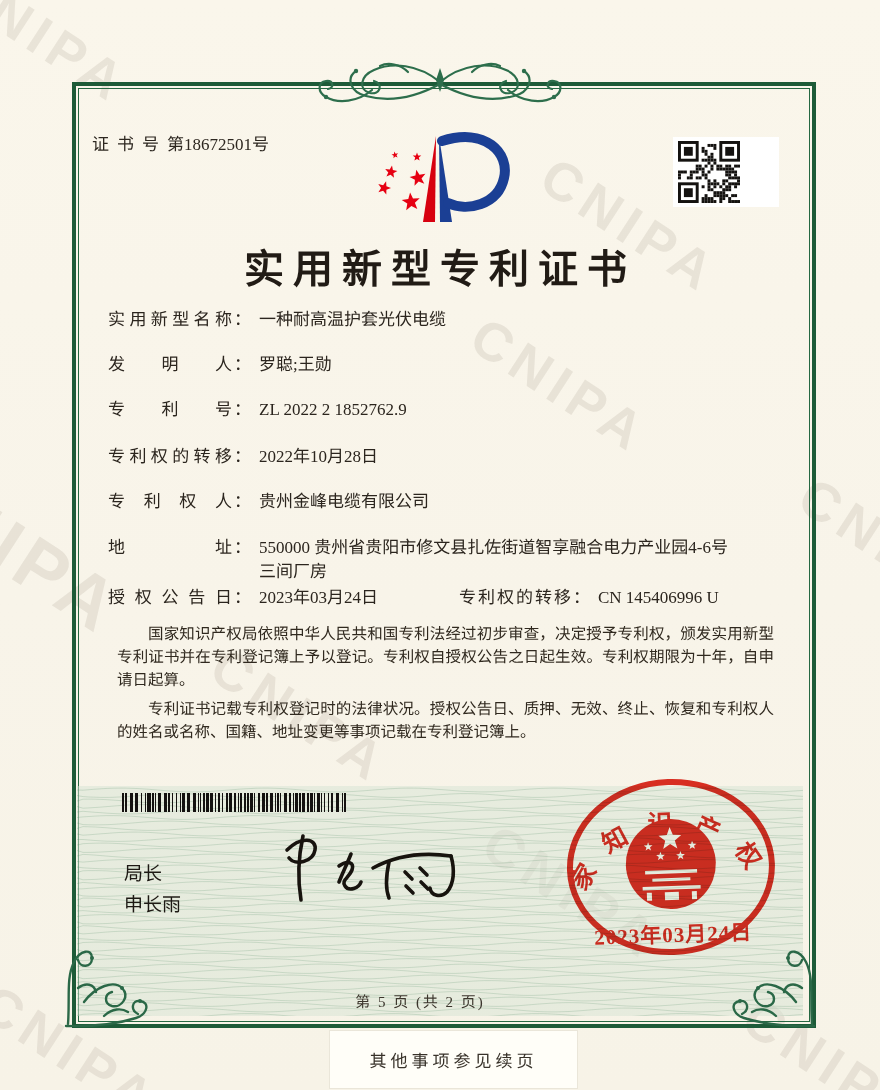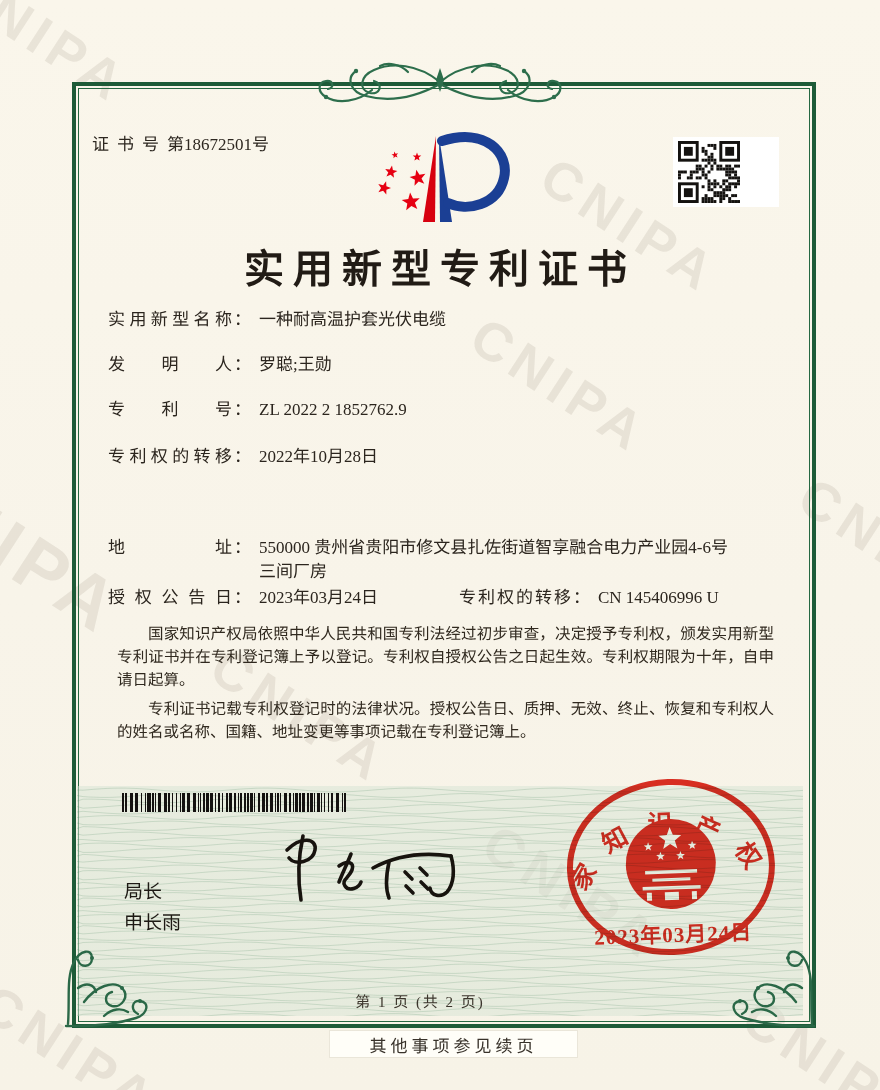--- a/index.html
+++ b/index.html
@@ -29,24 +29,24 @@
           vertical-align:top;}
   .flabel.w2{width:112px;}
   .colon{margin:0 8px 0 2px;vertical-align:top;}
   .fvalue{display:inline-block;vertical-align:top;white-space:normal;}
   .fvalue.wide{width:470px;font-family:Liberation Serif, serif;}
   .fvalue.gap{width:200px;}
   #paras{left:108px;top:622px;width:666px;font-size:15.5px;line-height:23px;
          color:#30291f;text-align:justify;}
   #paras p{margin:0 0 6px 9px;text-indent:2em;}
   #signer{left:124px;top:858px;font:400 19px "Liberation Sans","DejaVu Sans",sans-serif;
-          color:#1d1914;line-height:31px;z-index:6;margin-top:18px;}
+          color:#1d1914;line-height:31px;z-index:6;}
   #footer-page{left:300px;top:990px;width:240px;text-align:center;font-size:15px;
                letter-spacing:2px;color:#3b352c;z-index:6;}
-  #note-box{position:absolute;left:330px;top:1031px;width:247px;height:26px;z-index:6;
+  #note-box{position:absolute;left:330px;top:1031px;width:247px;height:57px;z-index:6;
             background:#fffef8;box-shadow:0 0 0 1px rgba(90,80,60,.08);
             display:flex;align-items:center;justify-content:center;
             font-size:17px;letter-spacing:4px;color:#38322a;}
   .abs{position:absolute;}
   #seal{z-index:7;mix-blend-mode:multiply;opacity:.95;transform:rotate(-2deg);}
   .orn{z-index:4;}
 </style>
 </head>
 <body>
 
@@ -304,20 +304,23 @@
   </div>
   <div class="content row" style="top:353px">
     <span class="flabel">发明人</span><span class="colon">：</span><span class="fvalue">罗聪;王勋</span>
   </div>
   <div class="content row" style="top:398px">
     <span class="flabel">专利号</span><span class="colon">：</span><span class="fvalue">ZL 2022 2 1852762.9</span>
   </div>
   <div class="content row" style="top:445px">
     <span class="flabel">专利权的转移</span><span class="colon">：</span><span class="fvalue">2022年10月28日</span>
   </div>
+  <div class="content row" style="top:490px">
+    <span class="flabel">专利权人</span><span class="colon">：</span><span class="fvalue">贵州金峰电缆有限公司</span>
+  </div>
   <div class="content row" style="top:536px">
     <span class="flabel">地址</span><span class="colon">：</span><span class="fvalue wide">550000 贵州省贵阳市修文县扎佐街道智享融合电力产业园4-6号三间厂房</span>
   </div>
   <div class="content row" style="top:586px">
     <span class="flabel">授权公告日</span><span class="colon">：</span><span class="fvalue gap">2023年03月24日</span><span class="flabel w2">专利权的转移</span><span class="colon">：</span><span class="fvalue">CN 145406996 U</span>
   </div>
 
   <div id="paras" class="content">
     <p>国家知识产权局依照中华人民共和国专利法经过初步审查，决定授予专利权，颁发实用新型专利证书并在专利登记簿上予以登记。专利权自授权公告之日起生效。专利权期限为十年，自申请日起算。</p>
     <p>专利证书记载专利权登记时的法律状况。授权公告日、质押、无效、终止、恢复和专利权人的姓名或名称、国籍、地址变更等事项记载在专利登记簿上。</p>
@@ -421,17 +424,17 @@
       <rect x="-26" y="6" width="52" height="3.5" fill="#fff"></rect>
       <rect x="-19" y="14" width="38" height="3" fill="#fff"></rect>
       <rect x="-29" y="22" width="58" height="3.5" fill="#fff"></rect>
       <rect x="-7" y="28" width="14" height="8" fill="#fff"></rect>
       <rect x="-25" y="28" width="5" height="8" fill="#fff"></rect>
       <rect x="20" y="28" width="5" height="8" fill="#fff"></rect>
     </g>
     <text x="110" y="168" text-anchor="middle" font-size="21" font-weight="bold" fill="#dd2418" letter-spacing="1" font-family="Liberation Serif, DejaVu Serif, serif">2023年03月24日</text>
   </svg>
 
-  <div id="footer-page" class="content">第 1 页 (共 2 页)</div>
+  <div id="footer-page" class="content">第 5 页 (共 2 页)</div>
 
   <div id="note-box">其他事项参见续页</div>
 
 </div>
 
 </body></html>

